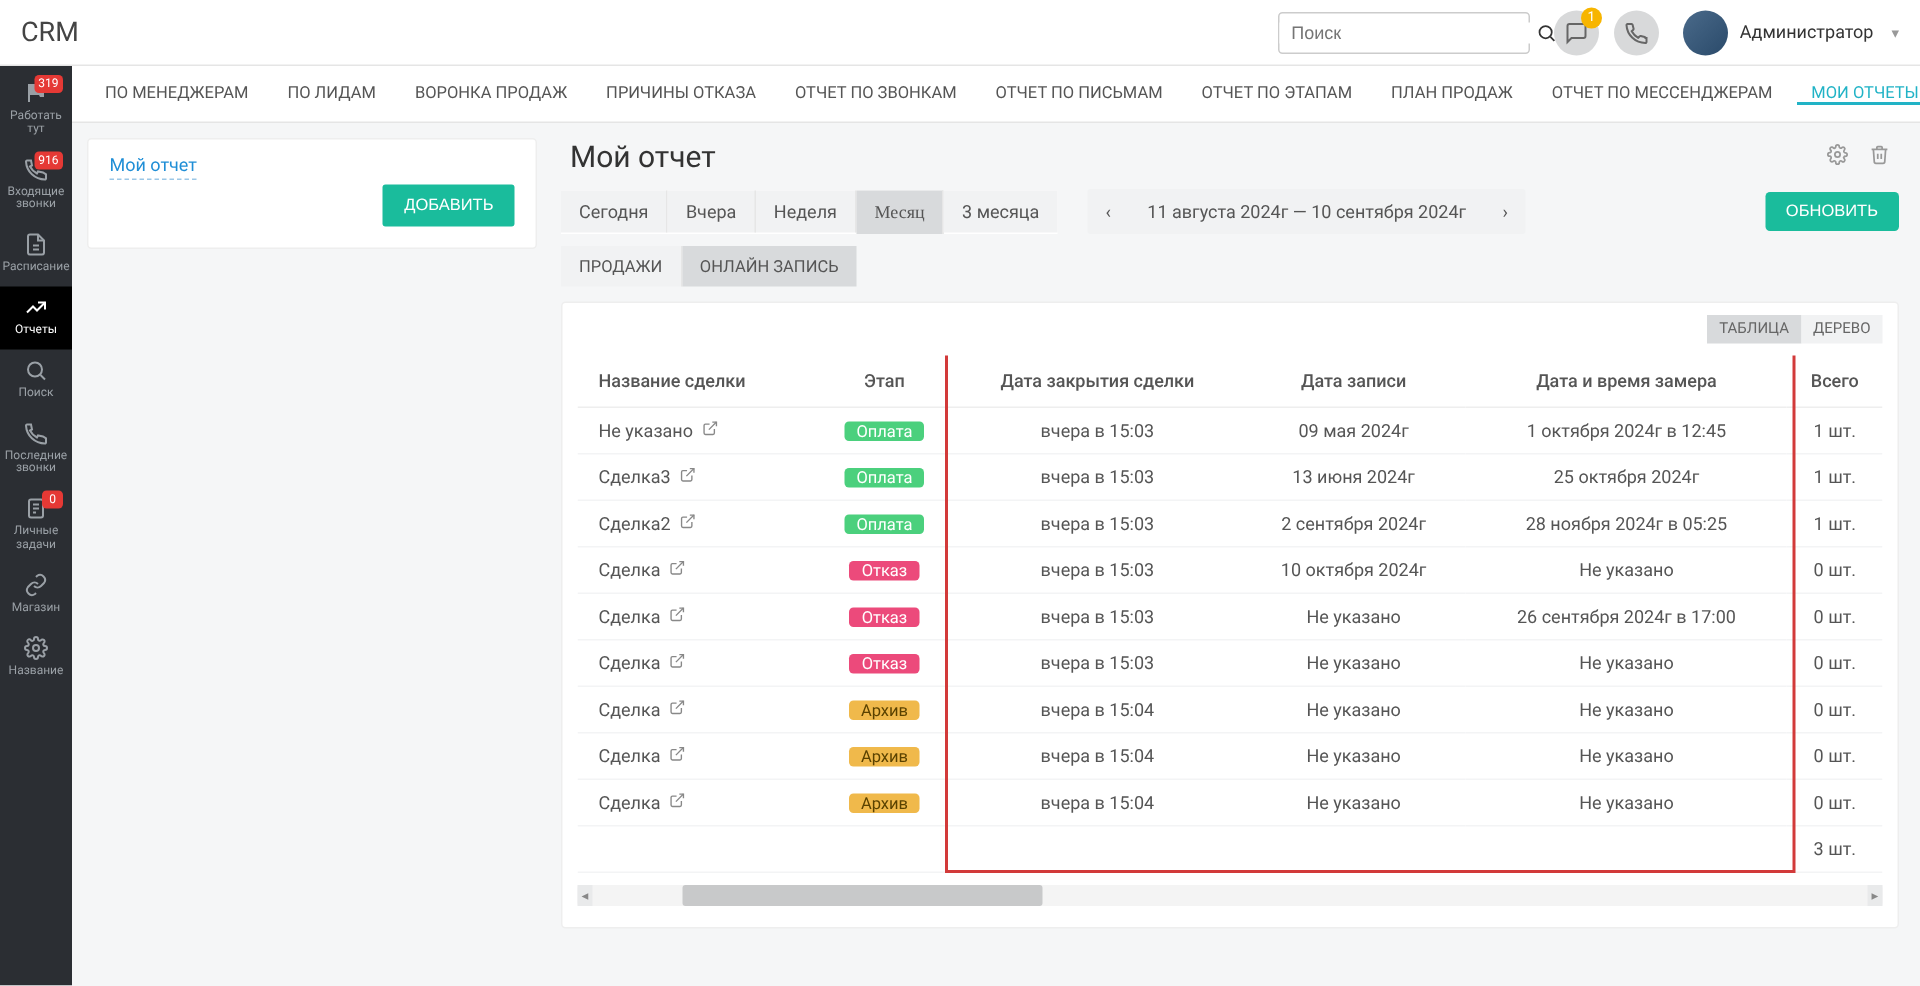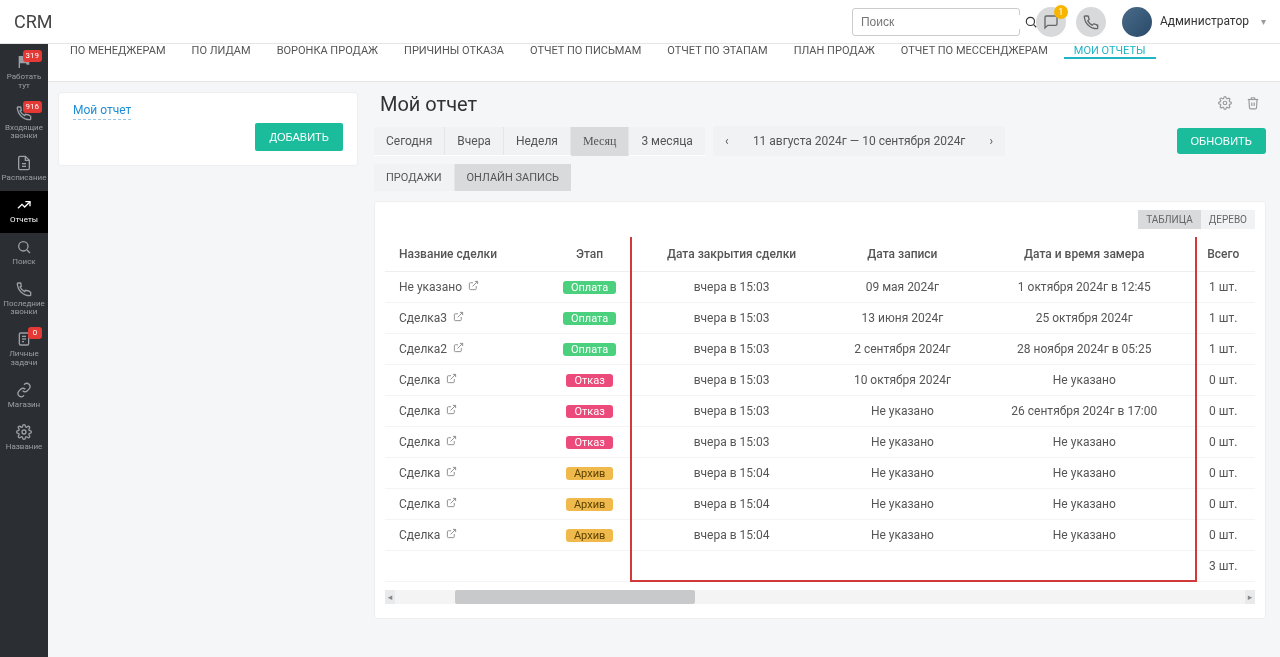--- a/index.html
+++ b/index.html
@@ -27,39 +27,39 @@
 
 .body { display: flex; flex: 1; min-height: 0; }
 .leftbar { width: 48px; background: #2b2e33; display: flex; flex-direction: column; align-items: center; padding-top: 4px; }
 .lb-item { width: 100%; display: flex; flex-direction: column; align-items: center; justify-content: center; padding: 6px 0 8px; color: #9aa0a6; cursor: pointer; position: relative; text-align: center; }
 .lb-item.active { background: #000; color: #fff; }
 .lb-item svg { width: 16px; height: 16px; margin-bottom: 3px; }
 .lb-item .lbl { font-size: 8px; line-height: 1.1; }
 .lb-badge { position: absolute; top: 2px; right: 6px; background: #e53935; color: #fff; font-size: 8px; border-radius: 3px; padding: 0 3px; line-height: 12px; min-width: 14px; text-align: center; }
 
 .main { flex: 1; display: flex; flex-direction: column; min-width: 0; }
-.tabsrow { height: 38px; background: #fff; border-bottom: 1px solid #e5e5e5; display: flex; align-items: flex-start; padding: 0 12px; gap: 6px; }
+.tabsrow { height: 38px; background: #fff; border-bottom: 1px solid #e5e5e5; display: flex; align-items: center; padding: 0 12px; gap: 6px; }
 .tabsrow .tab { display: flex; align-items: center; padding: 0 10px; font-size: 11px; color: #555; text-transform: uppercase; cursor: pointer; border-bottom: 2px solid transparent; white-space: nowrap; }
 .tabsrow .tab.active { color: #21b3c6; border-bottom-color: #21b3c6; }
 
 .content { flex: 1; display: flex; gap: 16px; padding: 10px 14px 16px 10px; min-height: 0; overflow: auto; }
 
 .sidepanel { width: 300px; background: #fff; border: 1px solid #eee; border-radius: 3px; padding: 10px 14px 14px; align-self: flex-start; }
 .sidepanel .link { color: #1f8ed6; font-size: 12px; border-bottom: 1px dashed #9cc7e6; padding-bottom: 2px; display: inline-block; cursor: pointer; }
 .sidepanel .addbtn { float: right; margin-top: 20px; background: #1abc9c; color: #fff; border: none; padding: 8px 14px; font-size: 11px; border-radius: 2px; cursor: pointer; text-transform: uppercase; }
 .sidepanel::after { content: ""; display: block; clear: both; }
 
 .report { flex: 1; min-width: 0; display: flex; flex-direction: column; }
 .report-head { display: flex; align-items: center; justify-content: space-between; padding: 0 6px 10px; }
 .report-head h2 { font-size: 20px; font-weight: 400; color: #333; }
 .report-head .ractions { display: flex; gap: 14px; color: #999; }
 .report-head .ractions span { cursor: pointer; }
 .report-head .ractions svg { width: 14px; height: 14px; }
 
-.controls { display: flex; align-items: center; gap: 2px; margin-bottom: 8px; }
+.controls { display: flex; align-items: center; gap: 14px; margin-bottom: 8px; }
 .seg { display: flex; align-items: center; background: #fff; }
 .seg .segbtn { padding: 7px 12px; font-size: 12px; color: #555; background: #f1f2f3; cursor: pointer; border-right: 1px solid #e6e6e6; }
 .seg .segbtn:last-child { border-right: none; }
 .seg .segbtn.active { background: #d8dadc; font-family: Liberation Serif, serif; }
 .datebox { display: flex; align-items: center; background: #f1f2f3; border-radius: 2px; margin-left: 6px; }
 .datebox .dbtn { width: 28px; height: 30px; display: flex; align-items: center; justify-content: center; cursor: pointer; color: #555; }
 .datebox .dlbl { padding: 0 12px; font-size: 12px; color: #555; white-space: nowrap; }
 .controls .cspacer { flex: 1; }
 .updbtn { background: #1abc9c; color: #fff; border: none; padding: 7px 14px; font-size: 11px; border-radius: 3px; cursor: pointer; text-transform: uppercase; }
 
@@ -205,20 +205,21 @@
           <span class="lbl">Название</span>
         </div>
       </div>
 
     <div class="main">
       <div class="tabsrow" id="tabsrow">
           <div class="tab">ПО МЕНЕДЖЕРАМ</div>
           <div class="tab">ПО ЛИДАМ</div>
           <div class="tab">ВОРОНКА ПРОДАЖ</div>
           <div class="tab">ПРИЧИНЫ ОТКАЗА</div>
+          <div class="tab">ОТЧЕТ ПО ЗВОНКАМ</div>
           <div class="tab">ОТЧЕТ ПО ПИСЬМАМ</div>
           <div class="tab">ОТЧЕТ ПО ЭТАПАМ</div>
           <div class="tab">ПЛАН ПРОДАЖ</div>
           <div class="tab">ОТЧЕТ ПО МЕССЕНДЖЕРАМ</div>
           <div class="tab active">МОИ ОТЧЕТЫ</div>
         </div>
 
       <div class="content">
         <div class="sidepanel">
           <span class="link">Мой отчет</span>

